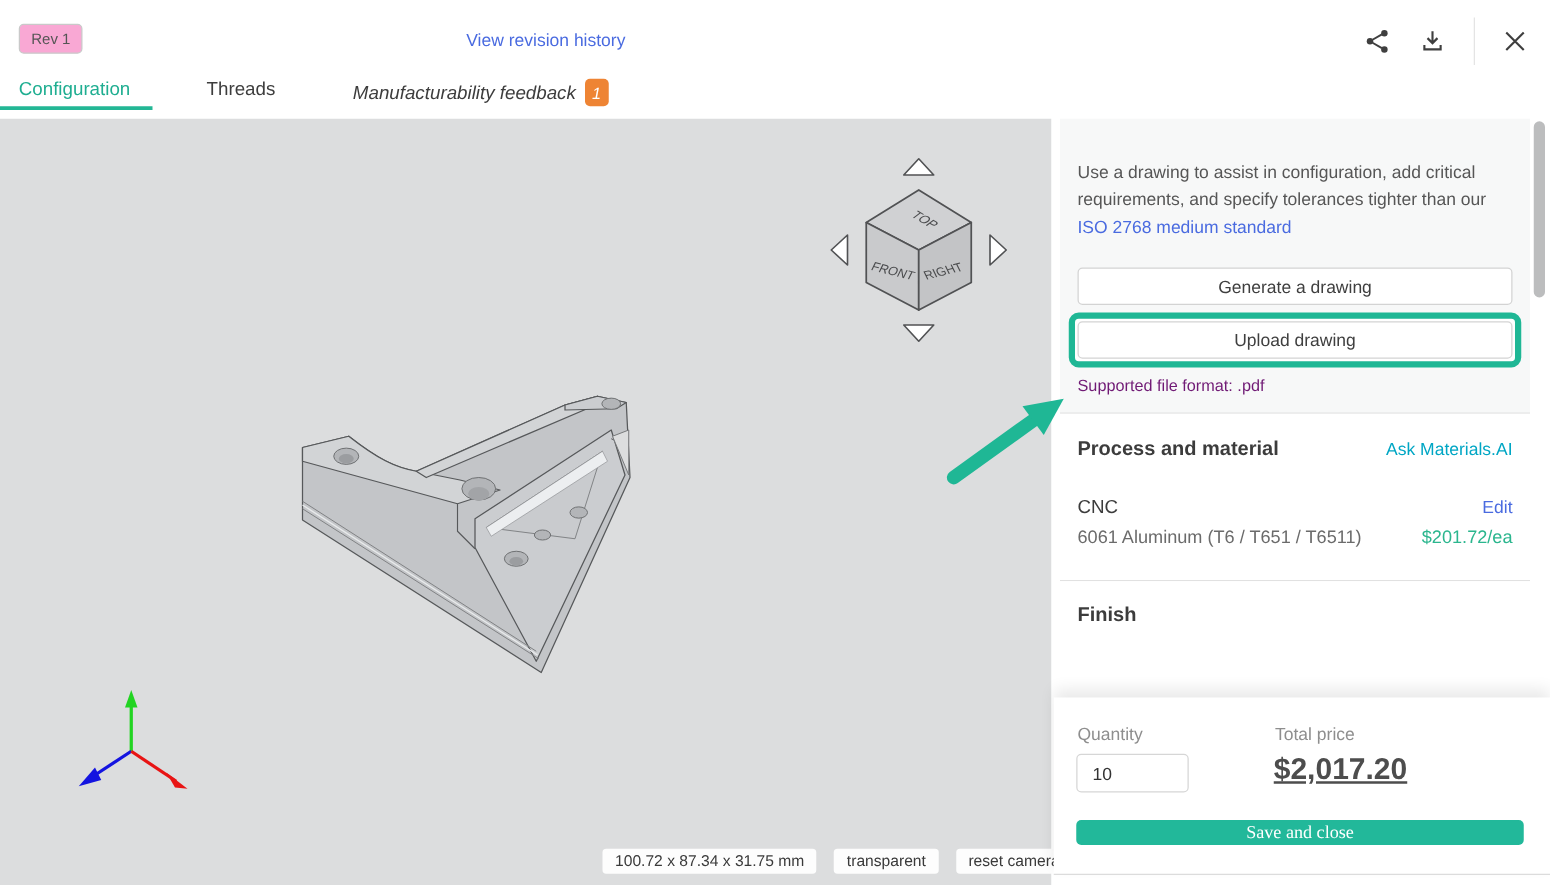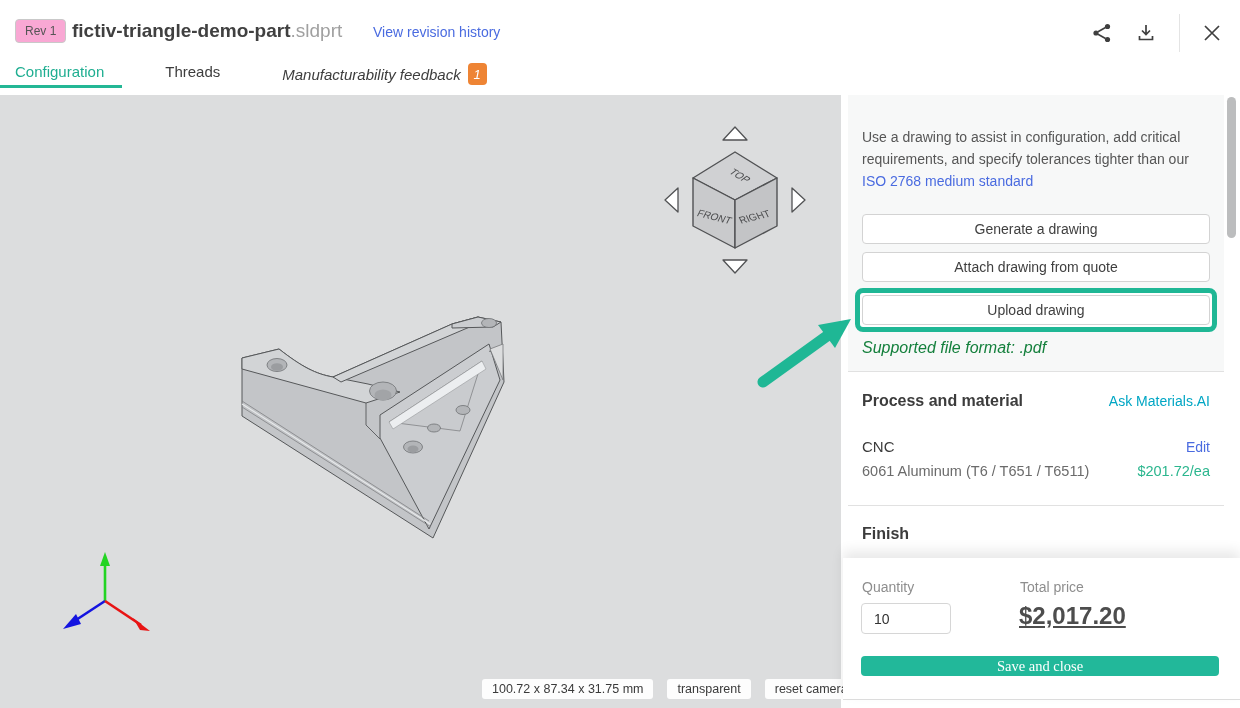--- a/index.html
+++ b/index.html
@@ -39,21 +39,21 @@
   .sec { padding:18px 14px 14px 14px; border-bottom:1px solid #e1e1e1; }
   .sec1 { background:#f7f8f8; }
   .sec h3 { font-size:16px; font-weight:700; color:#3c3c3c; }
   .sec1 p { margin-top:13px; font-size:14px; color:#565656; line-height:22px; }
   .sec1 p a { color:#4a6be0; text-decoration:none; cursor:pointer; }
   .panel-btn { display:block; width:100%; height:30px; margin-top:8px; background:#fff; border:1px solid #d3d3d3;
                border-radius:4px; font-size:14px; color:#3f3f3f; font-family:inherit; cursor:pointer; }
   .panel-btn.first { margin-top:22px; }
   .hl-wrap { margin:6px -7px 0 -7px; border:5px solid #1fb795; border-radius:8px; padding:2px; background:#fff; }
   .hl-wrap .panel-btn { margin-top:0; }
-  .note { margin-top:7px; font-size:16px; color:#15803d;font-style:italic; }
+  .note { margin-top:7px; font-size:13px; color:#701a75; }
 
   .sec2 { background:#fff; padding:20px 14px 26px 14px; }
   .row-split { display:flex; justify-content:space-between; align-items:baseline; }
   .ask-link { font-size:14px; color:#00a6c4; cursor:pointer; text-decoration:none; }
   .proc-rows { margin-top:28px; }
   .proc-name { font-size:15px; color:#3c3c3c; }
   .edit-link { font-size:14px; color:#4a6be0; cursor:pointer; text-decoration:none; }
   .mat-name { font-size:14.5px; color:#6b6b6b; margin-top:8px; }
   .unit-price { font-size:14.5px; color:#2bb68e;text-align:center; }
 
@@ -78,21 +78,20 @@
   
   .annot { position:absolute; left:0; top:0; width:1240px; height:708px; z-index:50; pointer-events:none; }
 
   svg text { user-select:none; }
 </style>
 </head>
 <body>
 
 <div class="topbar">
   <span class="rev-badge">Rev 1</span>
-  <div class="file-title"><span>fictiv-triangle-demo-part</span><span class="file-ext">.sldprt</span></div>
   <a class="rev-link">View revision history</a>
   <div class="hdr-icons">
     <svg width="22" height="22" viewBox="0 0 22 22">
       <circle cx="16.5" cy="4.5" r="2.6" fill="#3f3f3f"></circle>
         <circle cx="5" cy="11" r="2.6" fill="#3f3f3f"></circle>
       <circle cx="16.5" cy="17.5" r="2.6" fill="#3f3f3f"></circle>
       <line x1="7" y1="9.8" x2="14.5" y2="5.5" stroke="#3f3f3f" stroke-width="1.6"></line>
       <line x1="7" y1="12.2" x2="14.5" y2="16.5" stroke="#3f3f3f" stroke-width="1.6"></line>
     </svg>
     <svg width="22" height="22" viewBox="0 0 22 22">
@@ -195,21 +194,20 @@
       <div class="pill">100.72 x 87.34 x 31.75 mm</div>
       <div class="pill btn">transparent</div>
       <div class="pill btn">reset camera</div>
     </div>
   </div>
 
   <div class="panel">
     <div class="sec sec1">
       <p><span>Use a drawing to assist in configuration, add critical requirements, and specify tolerances tighter than our </span><a>ISO 2768 medium standard</a></p>
       <button class="panel-btn first">Generate a drawing</button>
-      <button class="panel-btn">Attach drawing from quote</button>
       <div class="hl-wrap">
         <button class="panel-btn">Upload drawing</button>
       </div>
       <div class="note">Supported file format: .pdf</div>
     </div>
 
     <div class="sec sec2">
       <div class="row-split">
         <h3>Process and material</h3>
         <a class="ask-link">Ask Materials.AI</a>

